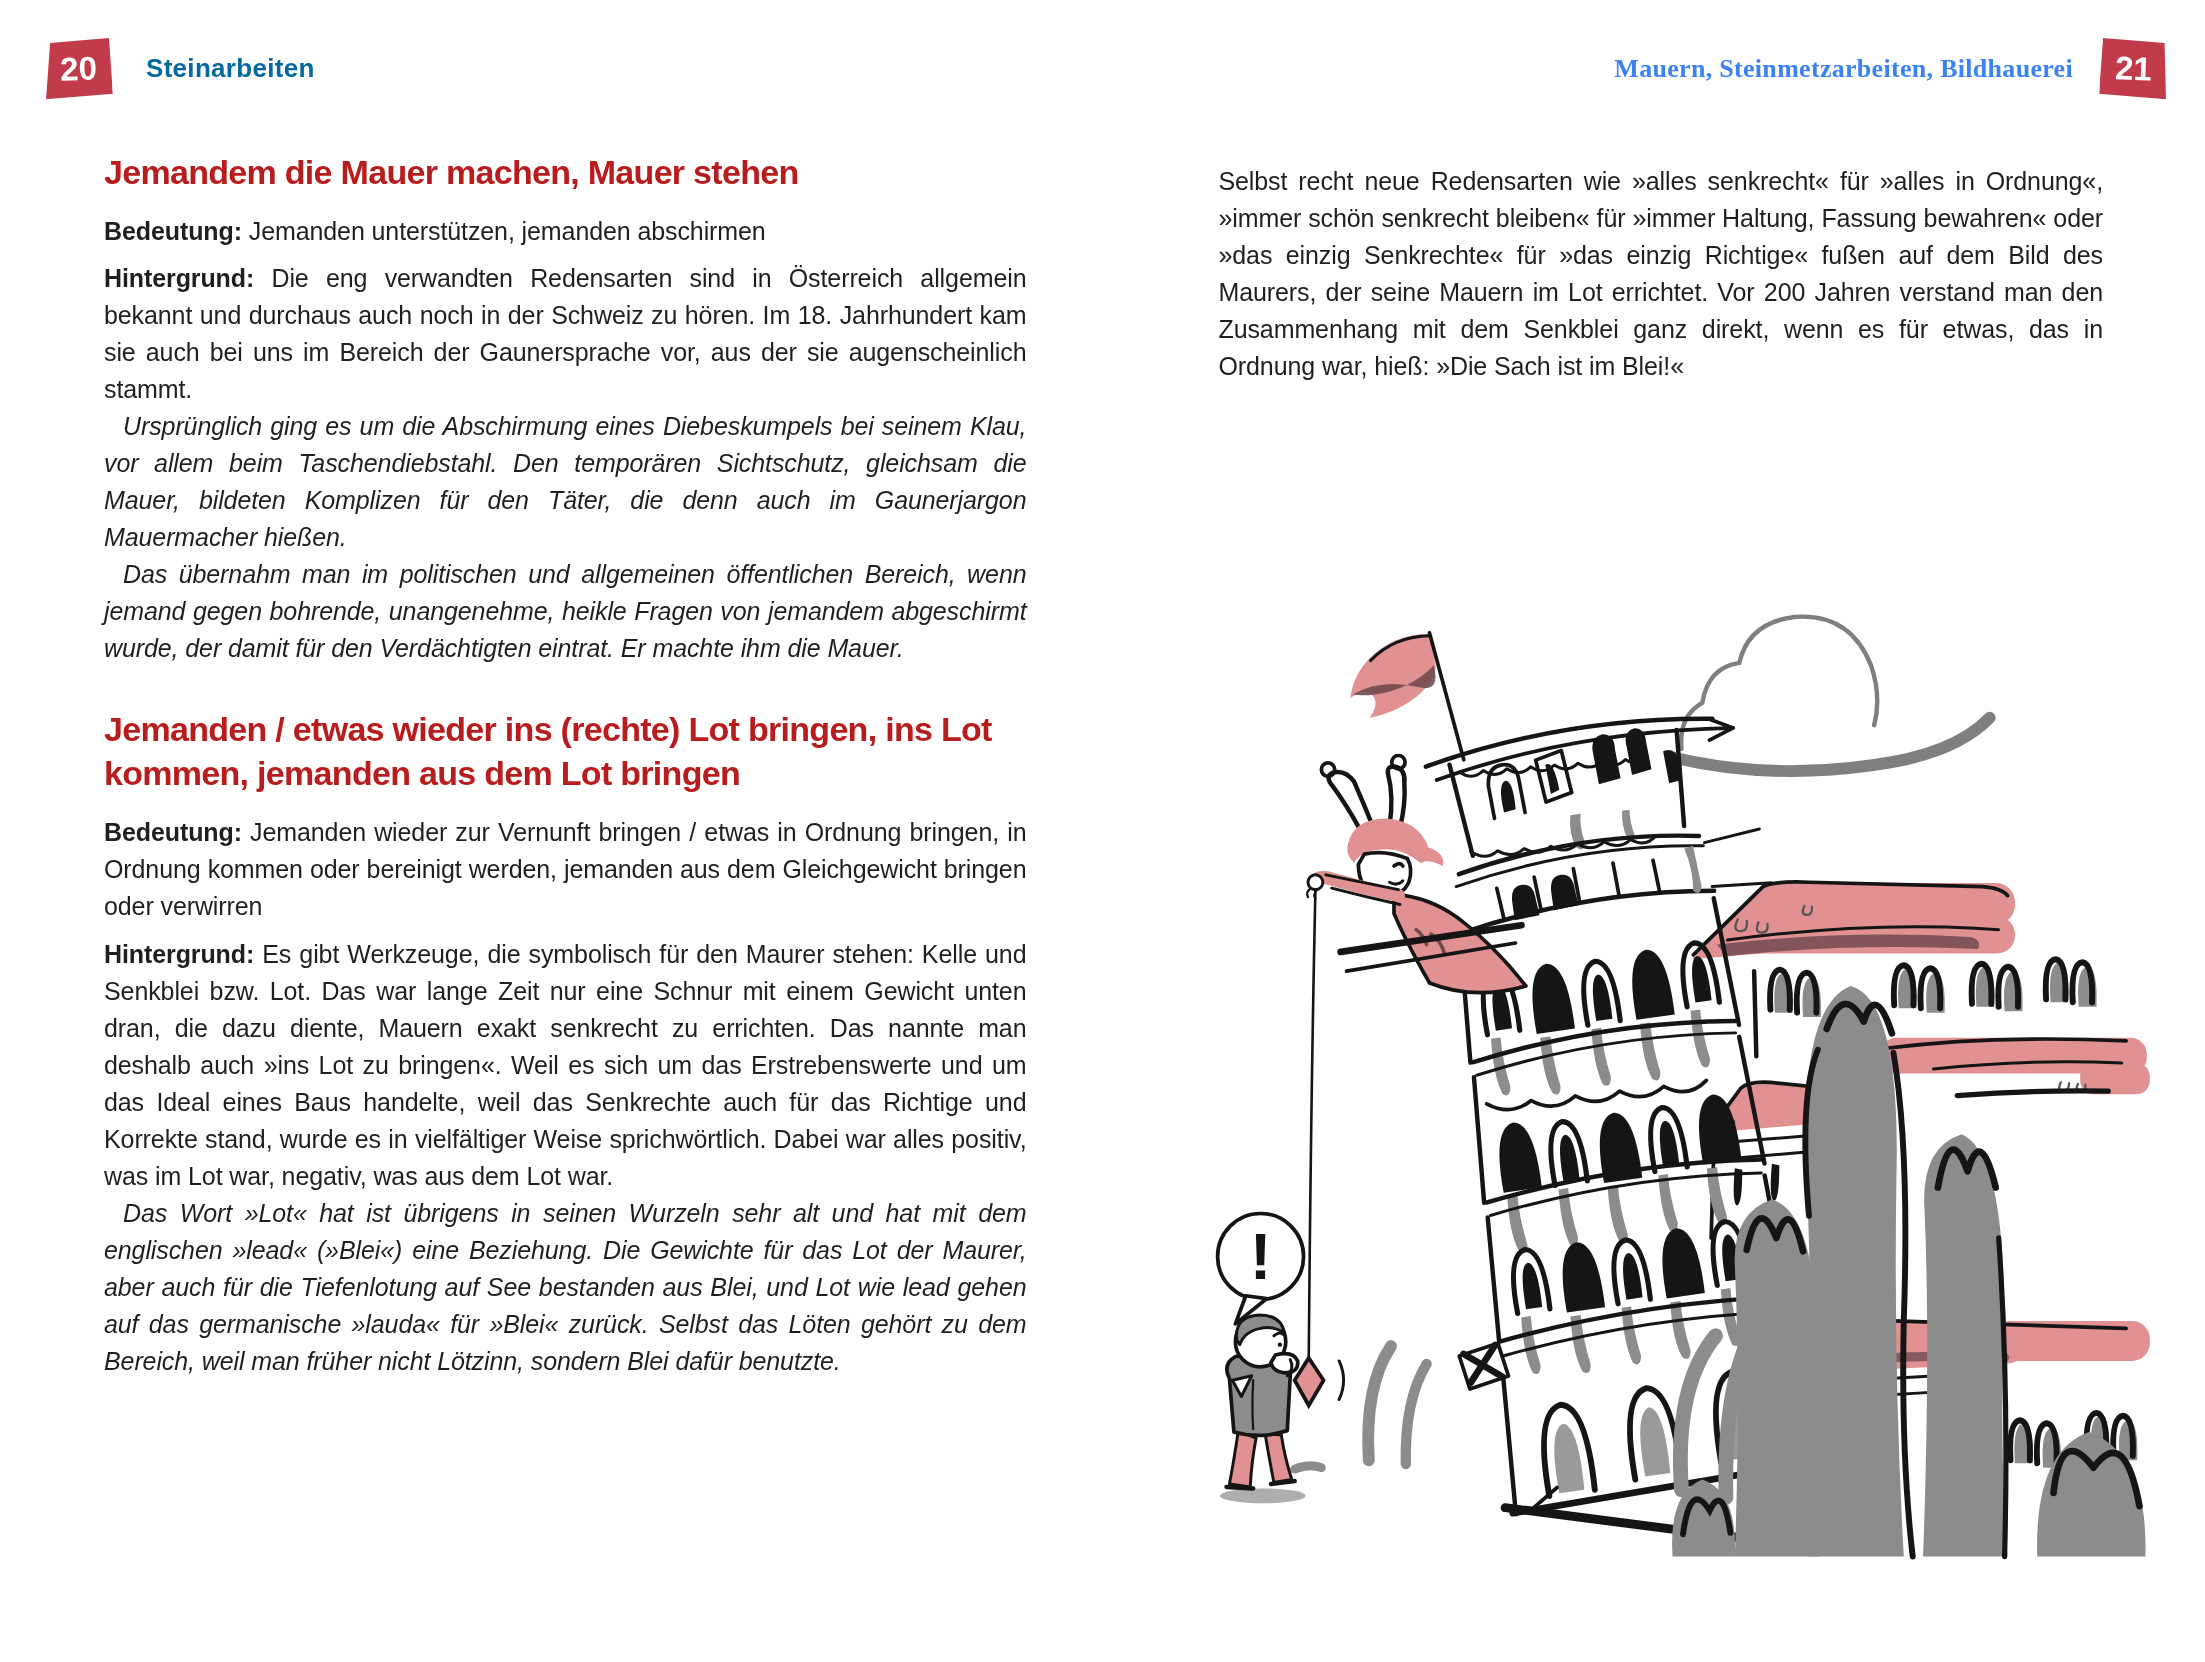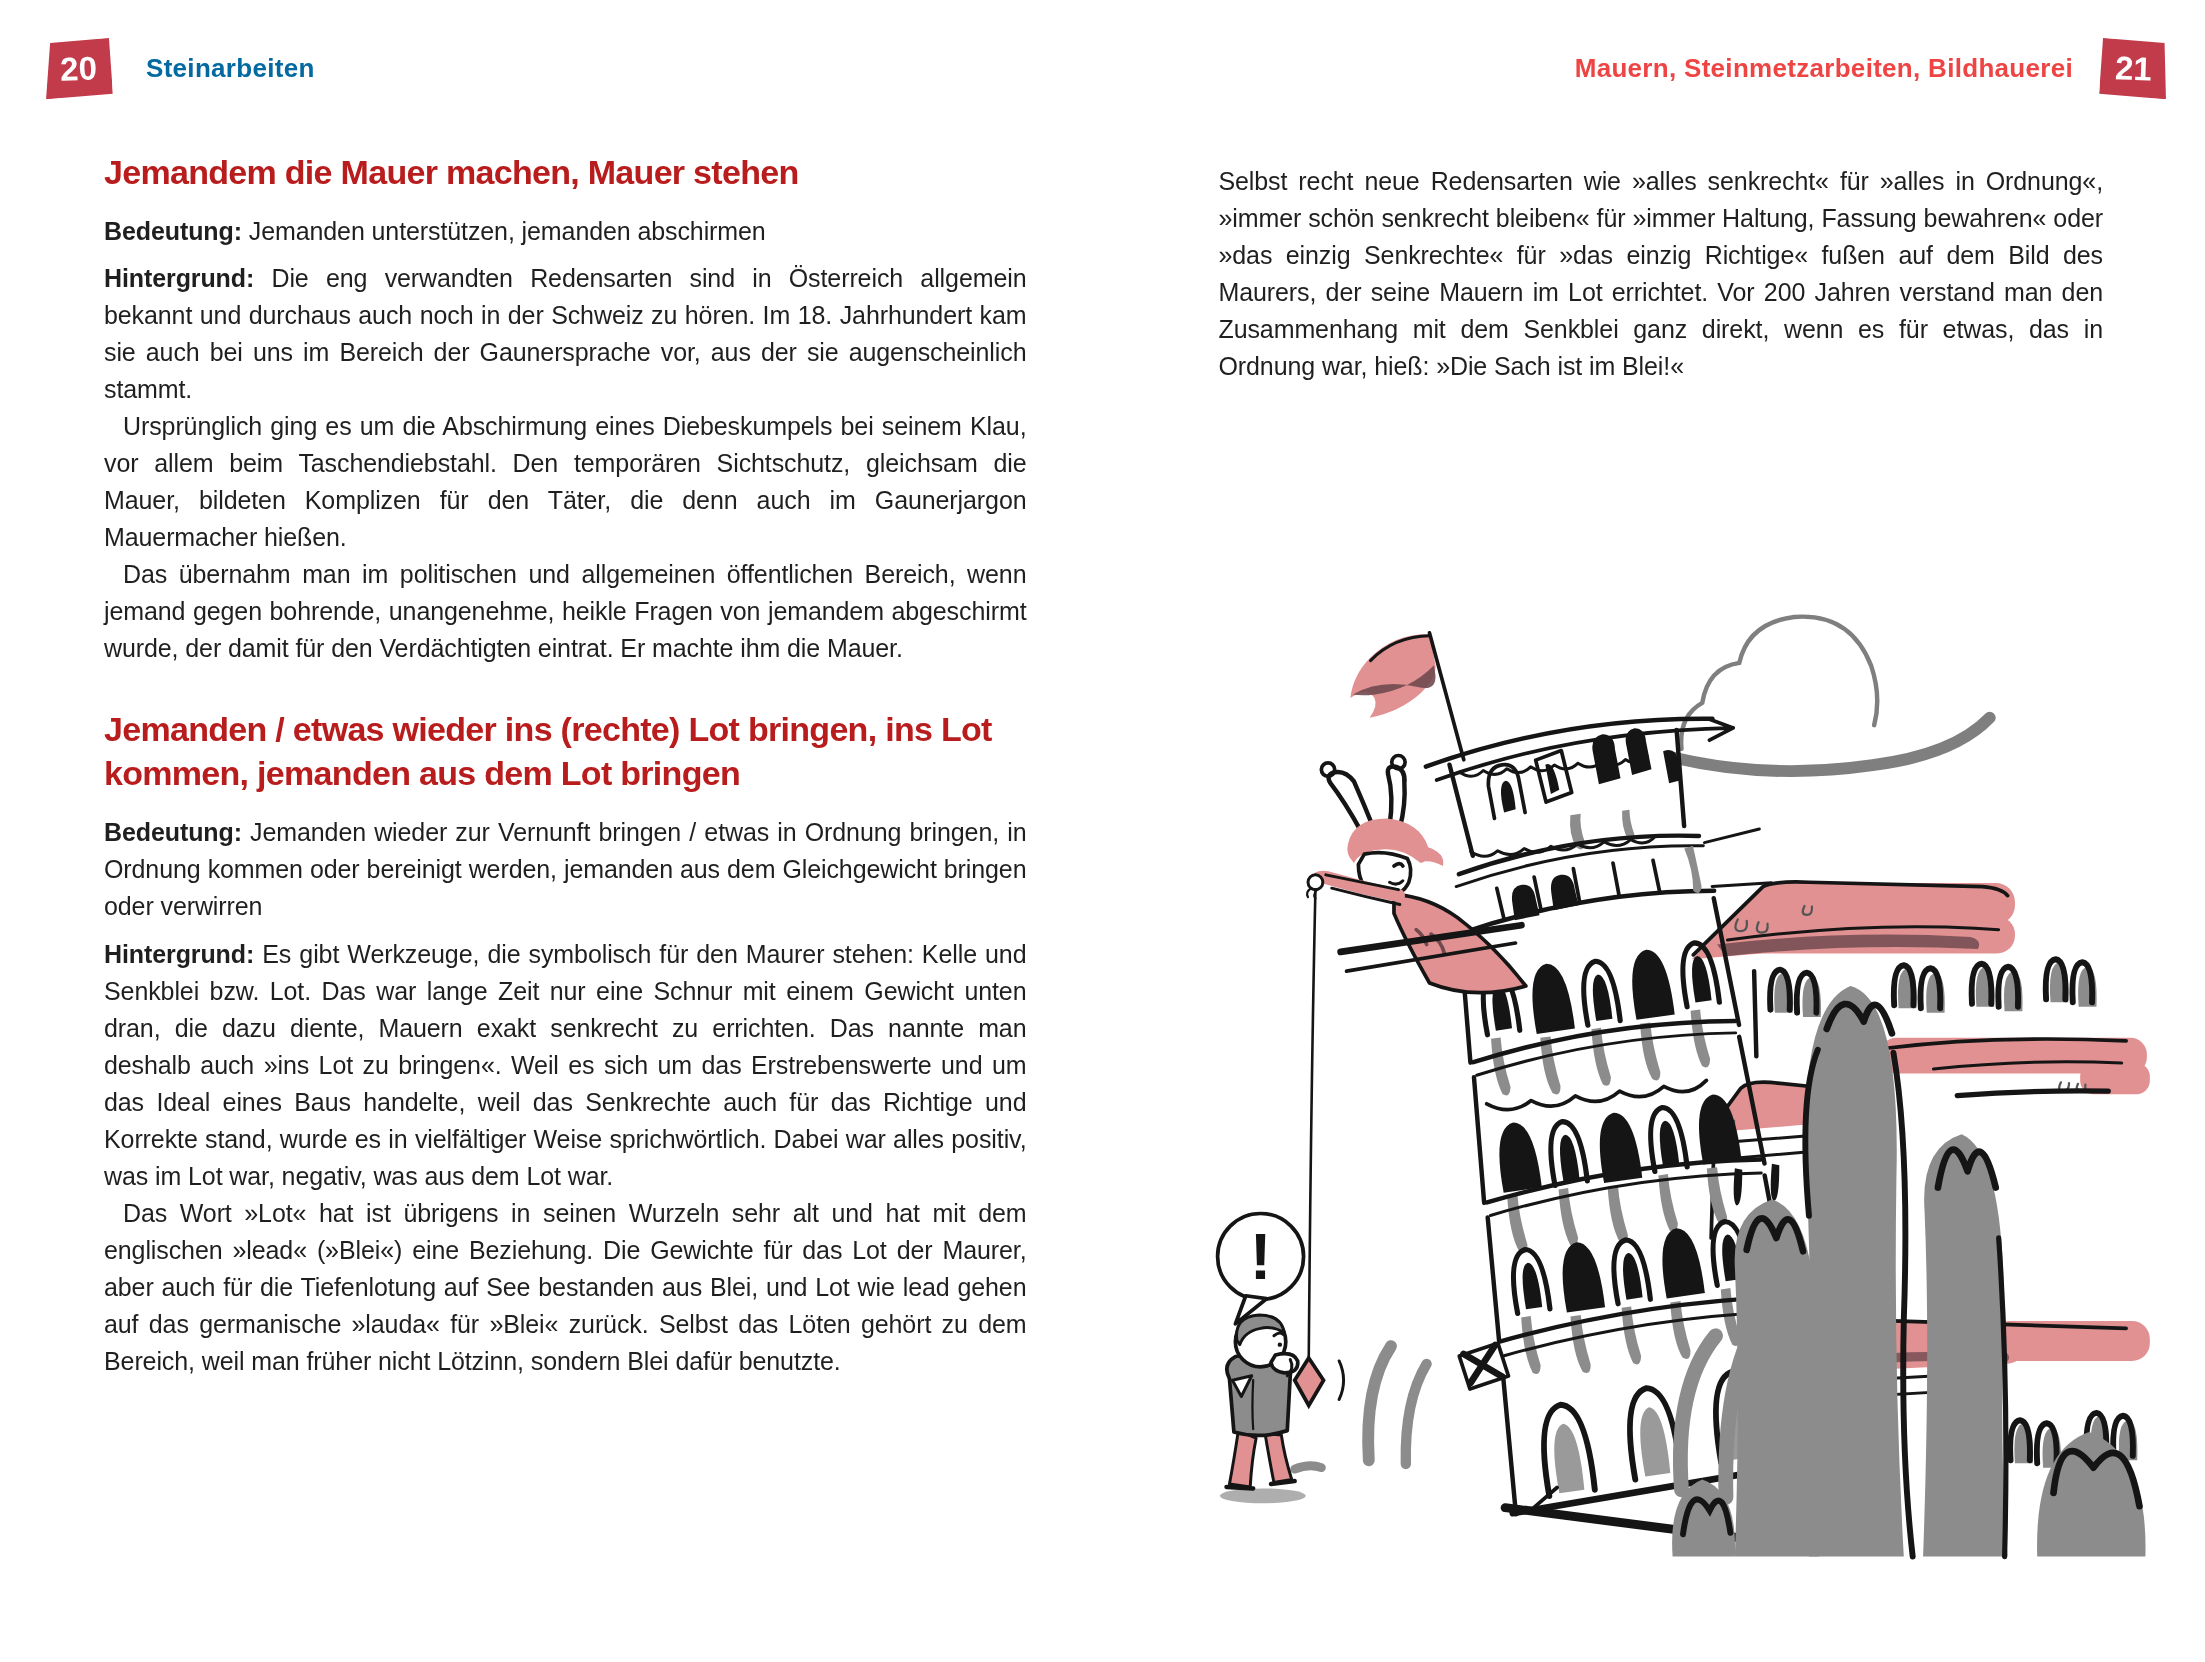--- a/index.html
+++ b/index.html
@@ -11,28 +11,28 @@
 
   .page-header{display:flex;align-items:center;height:59px;}
   .page.left .page-header{justify-content:flex-start;gap:34px;}
   .page.right .page-header{justify-content:flex-end;gap:27px;}
   .badge{min-width:67px;height:59px;background:#c23b4b;color:#fff;font-weight:700;font-size:33px;
          display:flex;align-items:center;justify-content:center;box-sizing:border-box;}
   .badge.l{clip-path:polygon(9% 5%,97% 0,100% 95%,0 100%);transform:rotate(-2deg);margin-left:-59px;}
   .badge.r{clip-path:polygon(3% 0,95% 5%,100% 100%,0 95%);transform:rotate(2deg);margin-right:-64px;}
   .chapter{font-weight:700;font-size:26px;letter-spacing:0.3px;}
   .page.left .chapter{color:#0369a1;}
-  .page.right .chapter{color:#ef4444;}
+  .page.right .chapter{color:#3b82f6;font-family:Liberation Serif, serif;}
 
   .idiom-heading{color:#b91c1c;font-size:34px;line-height:44px;font-weight:700;letter-spacing:-0.7px;margin:52px 0 19px 0;}
   .section-2 .idiom-heading{margin-top:40px;}
   p{font-size:25px;line-height:37px;text-align:justify;margin:0;letter-spacing:-0.1px;}
   p.lead{margin-top:10.4px;}
   p.lead.first{margin-top:12px;}
-  p.cont{text-indent:19px;}
+  p.cont{text-indent:19px;font-style:italic;}
   b.lab{font-weight:700;}
   .page.right p.intro{margin-top:65px;}
 
   .illu{position:absolute;left:105px;top:571px;width:949px;height:993px;}
   svg text{font-family:"Liberation Sans",sans-serif;}
 </style>
 </head>
 <body>
 
 <div class="spread">

